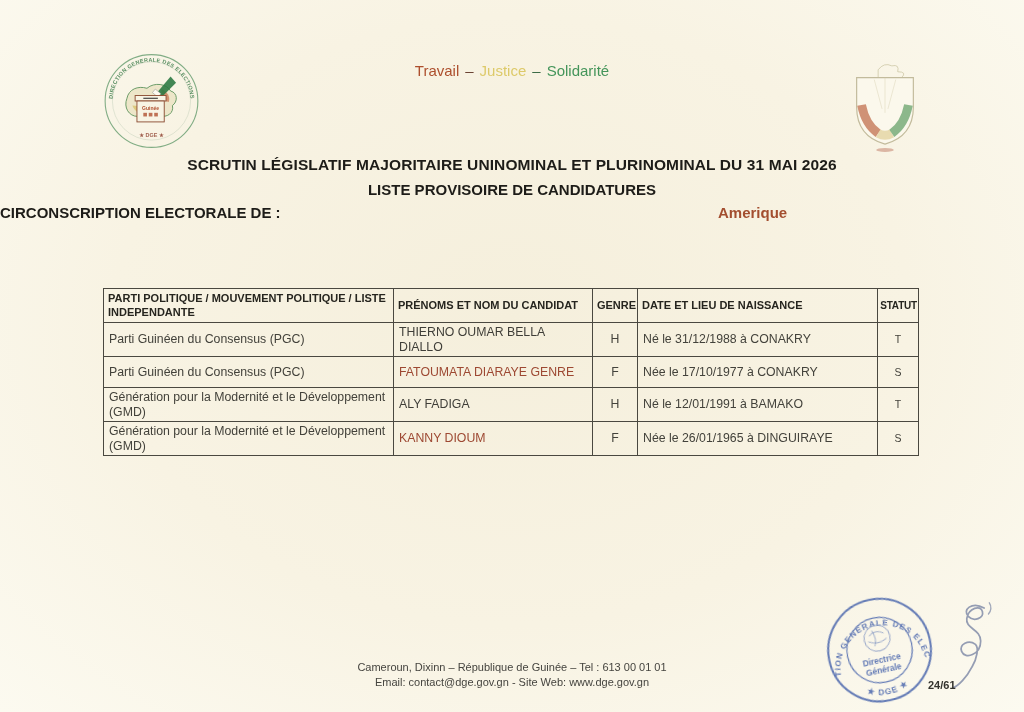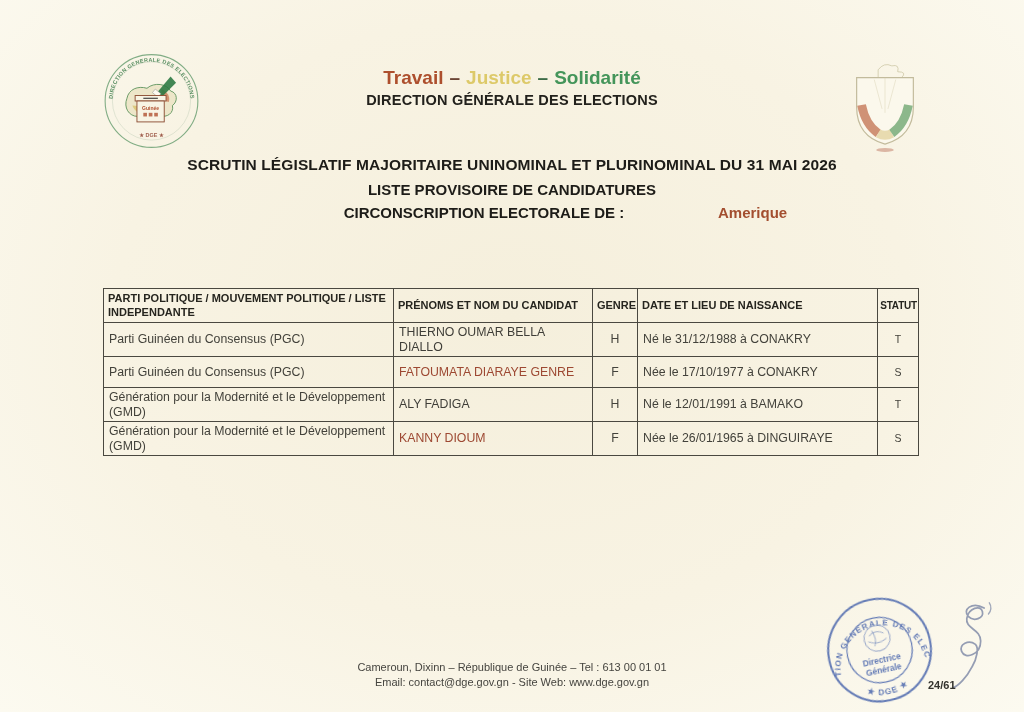--- a/index.html
+++ b/index.html
@@ -21,39 +21,39 @@
   .coat-right { position: absolute; left: 841px; top: 56px; }
 
   .head-center {
     position: absolute; left: 252px; top: 62px; width: 520px;
     text-align: center;
   }
   .republic {
     font-size: 25px; font-weight: bold; letter-spacing: 0.3px;
     color: #a5472b;
   }
-  .motto { margin-top: 5px; font-size: 19px; font-weight: bold; }
+  .motto { font-size: 15px; font-weight: normal; }
   .motto .m-travail { color: #ad4f2d; }
   .motto .m-dash1 { color: #6b4434; padding: 0 6px; }
   .motto .m-justice { color: #d9c355; opacity: 0.85; }
   .motto .m-dash2 { color: #3c6b46; padding: 0 6px; }
   .motto .m-solidarite { color: #44955a; }
   .direction {
     margin-top: 3px; font-size: 14.5px; font-weight: bold;
     color: #22211c; letter-spacing: 0.2px;
   }
 
   
   .title-line { position: absolute; left: 0; width: 1024px; text-align: center; font-weight: bold; color: #1d1c18; }
   .t-scrutin { top: 156px; font-size: 15.5px; letter-spacing: 0.1px; }
   .t-liste   { top: 181px; font-size: 15px; }
   .t-circ-wrap { position: absolute; top: 204px; left: 0; width: 1024px; height: 22px; }
   .t-circ-label {
     position: absolute; left: 0; width: 1024px; padding-right: 56px;
-    text-align: center; font-weight: bold; font-size: 15px; color: #1d1c18;
+    text-align: left; font-weight: bold; font-size: 15px; color: #1d1c18;
   }
   .t-circ-value {
     position: absolute; left: 718px; top: 0;
     font-weight: bold; font-size: 15px; color: #a34e2f;
   }
   .t-sous { top: 240px; font-size: 13px; letter-spacing: 0.1px; }
 
   
   table.cand {
     position: absolute; left: 103px; top: 288px;
@@ -120,21 +120,20 @@
       <rect x="52" y="68" width="4" height="4" fill="#b0502f" opacity="0.8"></rect>
       <rect x="58" y="68" width="4" height="4" fill="#b0502f" opacity="0.8"></rect>
       <text x="55" y="95" font-size="6" fill="#8a3a28" text-anchor="middle" opacity="0.8" font-weight="bold">★ DGE ★</text>
     </svg>
   </div>
 
   <div class="head-center">
     <div class="motto">
       <span class="m-travail">Travail</span><span class="m-dash1">–</span><span class="m-justice">Justice</span><span class="m-dash2">–</span><span class="m-solidarite">Solidarité</span>
     </div>
-    <div class="direction">DIRECTION GÉNÉRALE DES ELECTIONS</div>
   </div>
 
   <div class="coat-right">
     <svg width="88" height="98" viewBox="0 0 90 100" opacity="0.8">
       <path d="M38,14 q6,-8 14,-4 q8,-2 6,6 q10,0 4,6 l-10,2 q-10,4 -14,-2 z" fill="none" stroke="#c2bb95" stroke-width="1" opacity="0.8"></path>
       <path d="M16,22 L74,22 L74,52 Q74,82 45,90 Q16,82 16,52 Z" fill="#fcf9ee" stroke="#b5ad8a" stroke-width="1.2"></path>
       <path d="M45,22 L45,58 M34,24 L42,54 M56,24 L48,54" stroke="#cfc8a2" stroke-width="0.8" fill="none" opacity="0.55"></path>
       <path d="M21,50 Q25,70 38,79" stroke="#b85a36" stroke-width="9" fill="none" opacity="0.8"></path>
       <path d="M38,79 Q45,83 52,79" stroke="#e0cf96" stroke-width="9" fill="none" opacity="0.85"></path>
       <path d="M52,79 Q65,70 69,50" stroke="#4f9556" stroke-width="9" fill="none" opacity="0.8"></path>

